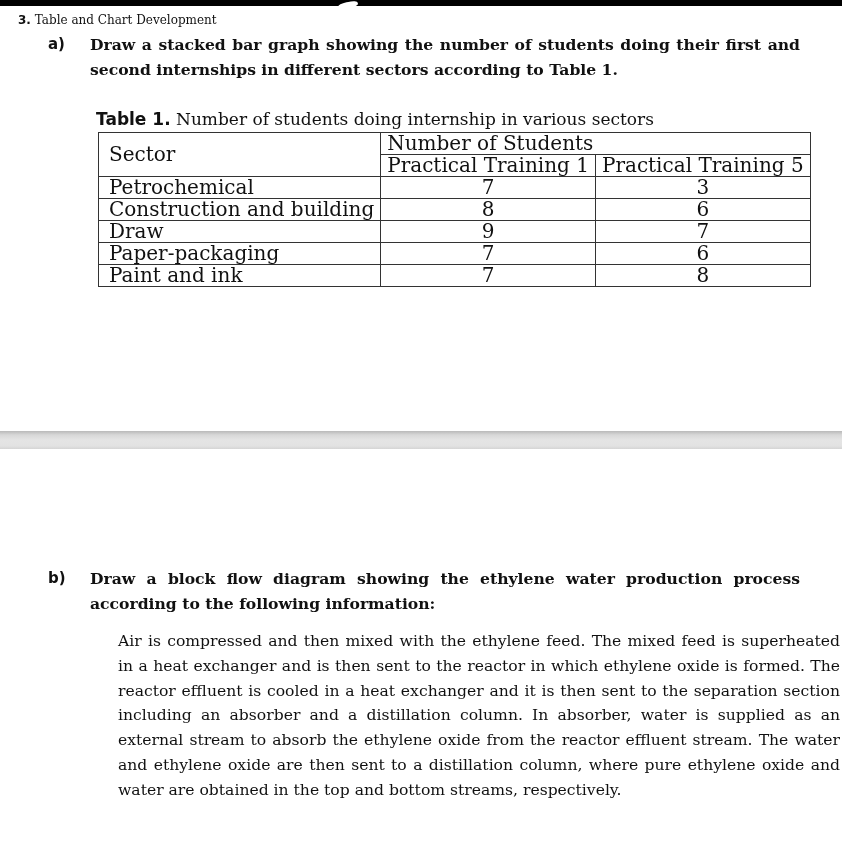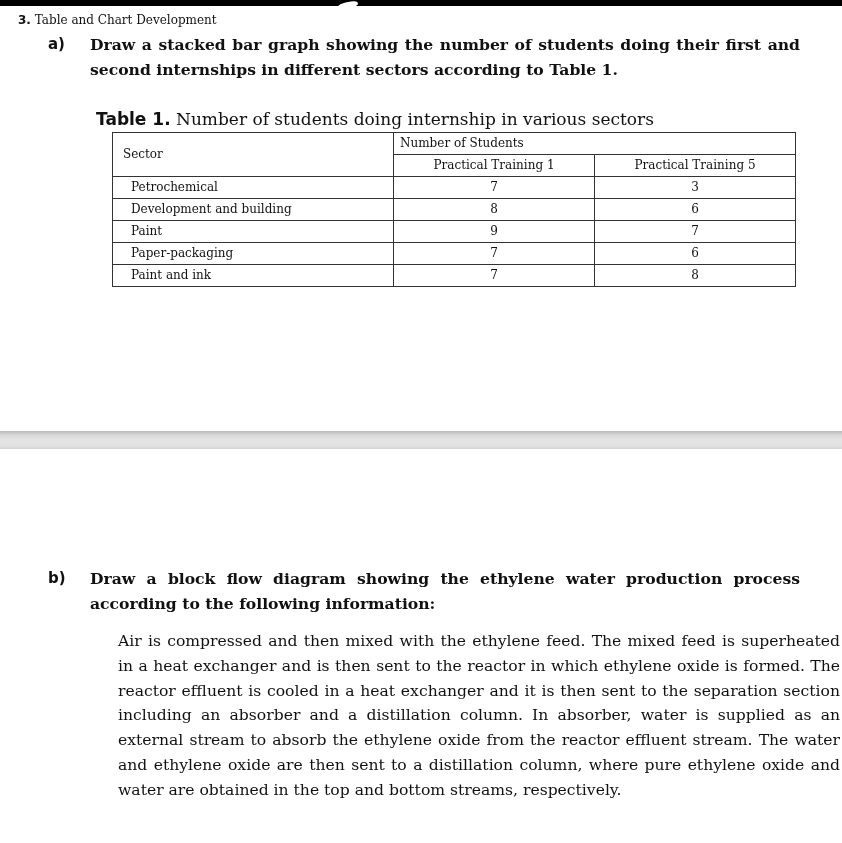--- a/index.html
+++ b/index.html
@@ -12,24 +12,24 @@
   .q-title { position: absolute; left: 18px; top: 9px; font-size: 12px; line-height: 22px; }
   .q-title .num { font-family: "DejaVu Sans", "Liberation Sans", sans-serif; font-weight: bold; }
   .part { position: absolute; left: 48px; font-size: 15.6px; line-height: 25px; }
   .part .lbl { position: absolute; left: 0; top: 0; font-family: "DejaVu Sans", "Liberation Sans", sans-serif; font-weight: bold; font-size: 15px; }
   .part .txt { margin-left: 42px; display: block; text-align: justify; font-weight: bold; }
   #part-a { top: 32px; width: 752px; }
   #part-b { top: 566px; width: 752px; }
   .para { position: absolute; left: 78px; top: 629px; width: 722px; font-size: 15.6px; line-height: 24.8px; text-align: justify; margin-left: 40px; }
   .caption { position: absolute; left: 96px; top: 108px; font-size: 17px; line-height: 22px; }
   .caption b { font-family: "DejaVu Sans", "Liberation Sans", sans-serif; }
-  table.t1 { position: absolute; left: 112px; top: 132px; border-collapse: collapse; font-size: 12px; }
+  table.t1 { position: absolute; left: 98px; top: 132px; border-collapse: collapse; font-size: 20px; }
   table.t1 td, table.t1 th { border: 1px solid #333; padding: 0 6px; height: 21px; line-height: 21px; font-weight: normal; white-space: nowrap; }
   table.t1 th.sector { text-align: left; width: 264px; vertical-align: middle; padding-left: 10px; }
-  table.t1 td.name { text-align: left; padding-left: 18px; }
+  table.t1 td.name { text-align: left; padding-left: 10px; }
   table.t1 td.v1, table.t1 th.c1 { width: 188px; text-align: center; }
   table.t1 td.v2, table.t1 th.c2 { width: 188px; text-align: center; }
   .divider { position: absolute; left: 0; top: 431px; width: 842px; height: 18px;
     background: linear-gradient(#b9b9b9 0px, #d8d8d8 4px, #e4e4e4 9px, #e2e2e2 15px, #d4d4d4 18px); }
 </style>
 </head>
 <body>
 
 <div class="top-bar"></div>
 <div class="top-blob"></div>
@@ -57,26 +57,26 @@
   <tr>
     <th class="c1">Practical Training 1</th>
     <th class="c2">Practical Training 5</th>
   </tr>
   <tr>
     <td class="name">Petrochemical</td>
     <td class="v1">7</td>
     <td class="v2">3</td>
   </tr>
   <tr>
-    <td class="name">Development and building</td>
+    <td class="name">Construction and building</td>
     <td class="v1">8</td>
     <td class="v2">6</td>
   </tr>
   <tr>
-    <td class="name">Paint</td>
+    <td class="name">Draw</td>
     <td class="v1">9</td>
     <td class="v2">7</td>
   </tr>
   <tr>
     <td class="name">Paper-packaging</td>
     <td class="v1">7</td>
     <td class="v2">6</td>
   </tr>
   <tr>
     <td class="name">Paint and ink</td>

